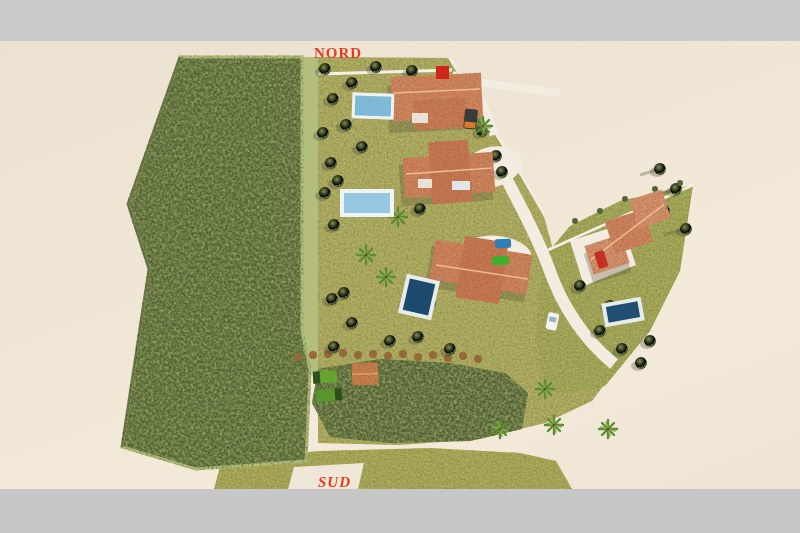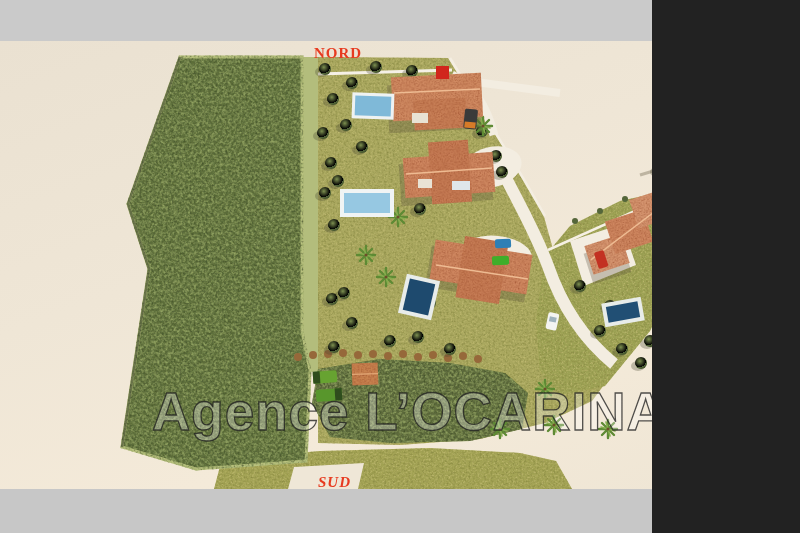--- a/index.html
+++ b/index.html
@@ -1,17 +1,17 @@
 <!DOCTYPE html>
 <html><head>
 <meta charset="utf-8">
 <style>
   html,body{margin:0;padding:0;background:#222;}
   .stage{
-    position:relative;width:652px;height:533px;overflow:hidden;
+    position:relative;width:800px;height:533px;overflow:hidden;
     font-family:"Liberation Sans",sans-serif;
     background:#cacaca;
   }
   .bar{position:absolute;left:0;width:800px;background:#cacaca;}
   .bar.top{top:0;height:41px;}
   .bar.bottom{top:489px;height:44px;background:#c7c7c7;}
   .canvas{
     position:absolute;left:0;top:41px;width:800px;height:448px;
     background:linear-gradient(160deg,#eae1d1 0%,#efe6d6 40%,#f4ead9 70%,#eee5d4 100%);
   }
@@ -293,15 +293,14 @@
         <g transform="rotate(12 553 280)">
           <rect x="547" y="272" width="11" height="17" rx="2" fill="#f4f4f2"></rect>
           <rect x="549" y="276" width="7" height="5" fill="#9fb2bd"></rect>
         </g>
         <rect x="596" y="210" width="10" height="17" rx="2" transform="rotate(-18 601 218)" fill="#c33122"></rect>
       </g>
     </svg>
 
     <div class="compass nord">NORD</div>
     <div class="compass sud">SUD</div>
-    <div class="watermark">Agence L’OCARINA</div>
   </div>
 </div>
 
 </body></html>

